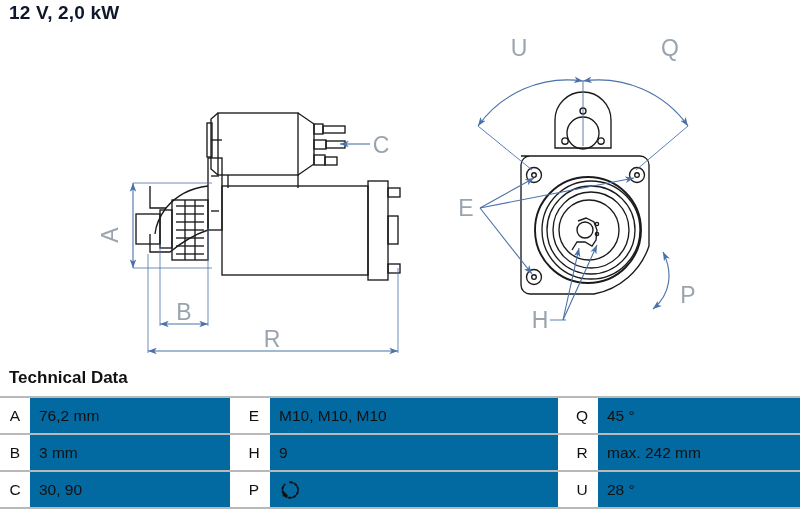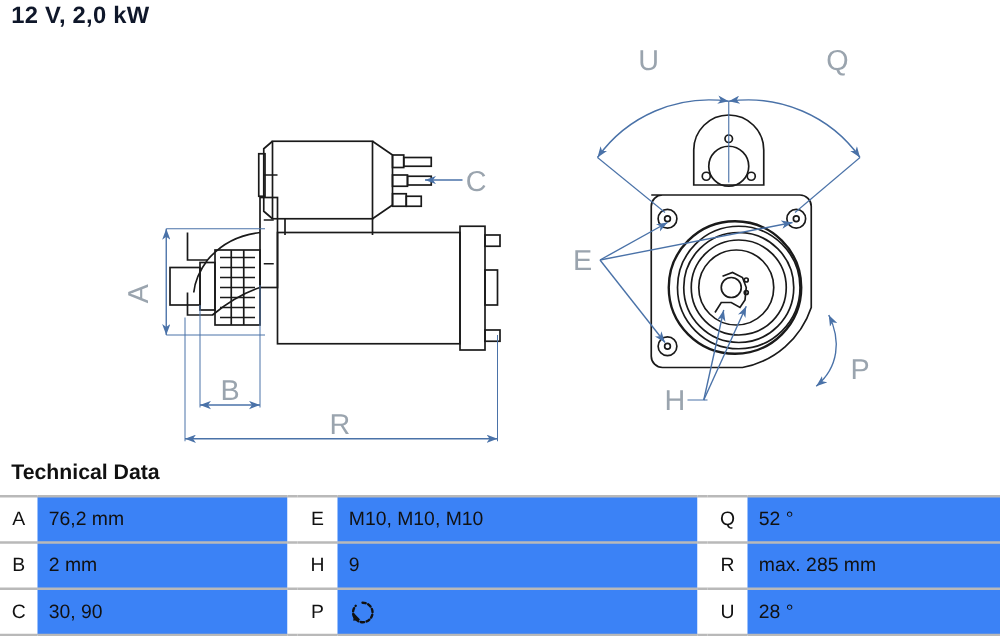--- a/index.html
+++ b/index.html
@@ -73,21 +73,21 @@
   .data-table tr:last-child td {
     border-bottom: 2px solid #b9b9b9;
   }
   td.key-cell {
     background: #ffffff;
     text-align: center;
     width: 34px;
     color: #111111;
   }
   td.val-cell {
-    background: #3b82f6;
+    background: #0369a1;
     padding-left: 9px;
     color: #111111;
   }
   td.spacer-cell {
     background: #ffffff;
     width: 6px;
   }
   .rot-icon {
     display: inline-block;
     vertical-align: middle;
@@ -262,31 +262,31 @@
   </colgroup>
   <tbody>
     <tr>
       <td class="key-cell">A</td>
       <td class="val-cell">76,2 mm</td>
       <td class="spacer-cell"></td>
       <td class="key-cell">E</td>
       <td class="val-cell">M10, M10, M10</td>
       <td class="spacer-cell"></td>
       <td class="key-cell">Q</td>
-      <td class="val-cell">52 °</td>
+      <td class="val-cell">45 °</td>
     </tr>
     <tr>
       <td class="key-cell">B</td>
-      <td class="val-cell">2 mm</td>
+      <td class="val-cell">3 mm</td>
       <td class="spacer-cell"></td>
       <td class="key-cell">H</td>
       <td class="val-cell">9</td>
       <td class="spacer-cell"></td>
       <td class="key-cell">R</td>
-      <td class="val-cell">max. 285 mm</td>
+      <td class="val-cell">max. 242 mm</td>
     </tr>
     <tr>
       <td class="key-cell">C</td>
       <td class="val-cell">30, 90</td>
       <td class="spacer-cell"></td>
       <td class="key-cell">P</td>
       <td class="val-cell">
         <span class="rot-icon">
           <svg width="22" height="22" viewBox="0 0 22 22" xmlns="http://www.w3.org/2000/svg">
             <path d="M11,3.2 A7.8,7.8 0 1 1 5.6,5.6" fill="none" stroke="#111111" stroke-width="1.9" stroke-dasharray="2.6 2.1" stroke-linecap="round"></path>

